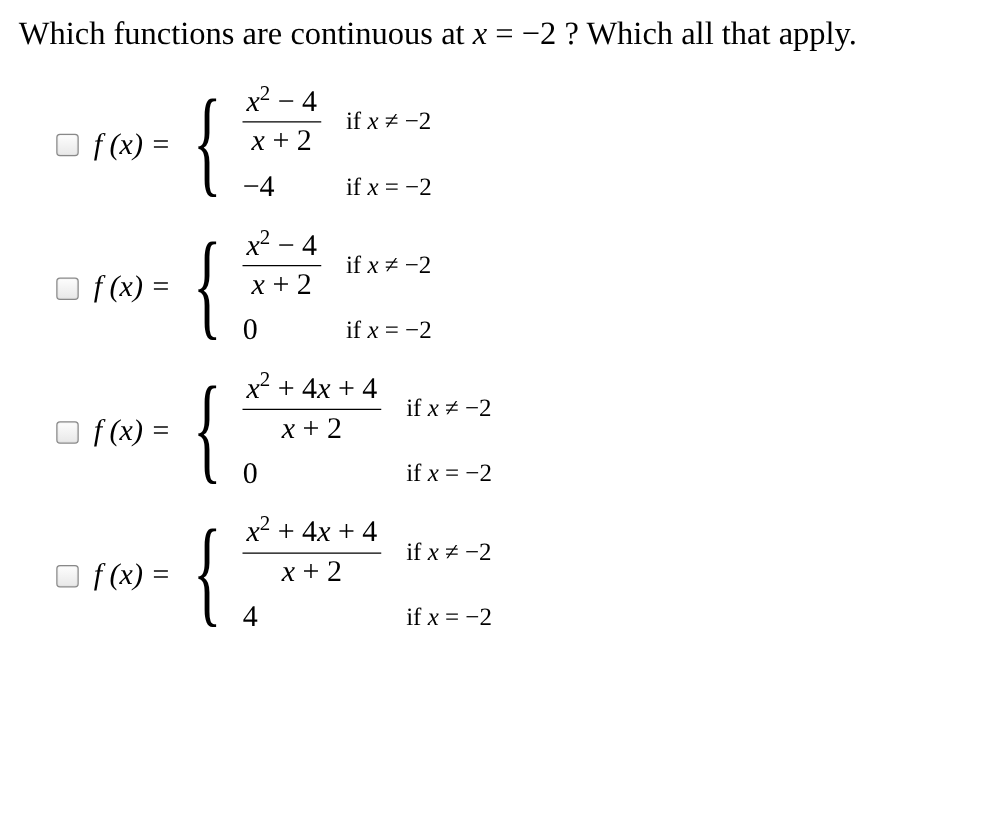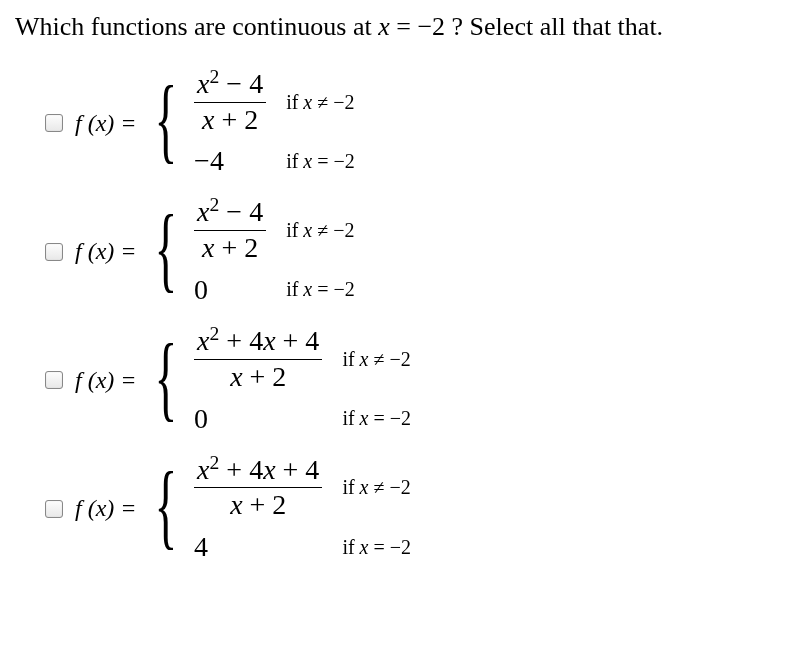--- a/index.html
+++ b/index.html
@@ -77,21 +77,21 @@
   }
   .frac .num {
     border-bottom: 1.5px solid #000;
     padding: 0 3px 2px 3px;
   }
   .frac .den {
     padding: 2px 3px 0 3px;
   }
   .case-val {
     font-style: italic;
-    font-size: 28px;
+    font-size: 24px;
   }
   .cond {
     font-size: 20px;
     white-space: nowrap;
   }
   .cond .var {
     font-style: italic;
   }
   .sup {
     font-size: 0.7em;
@@ -99,21 +99,21 @@
     line-height: 0;
   }
   .plain-num {
     font-style: normal;
   }
 </style>
 </head>
 <body>
 
 <div class="question">
-  <span>Which functions are continuous at </span><span class="math-inline">x</span><span> = </span><span>−2</span><span> ? Select all that that.</span>
+  <span>Which functions are continuous at </span><span class="math-inline">x</span><span> = </span><span>−2</span><span> ? Which all that apply.</span>
 </div>
 
 <div class="options">
 
   <div class="option">
     <div class="checkbox"></div>
     <div class="func-def">
       <span class="fx">f (x) = </span>
       <span class="brace">{</span>
       <div class="cases">

